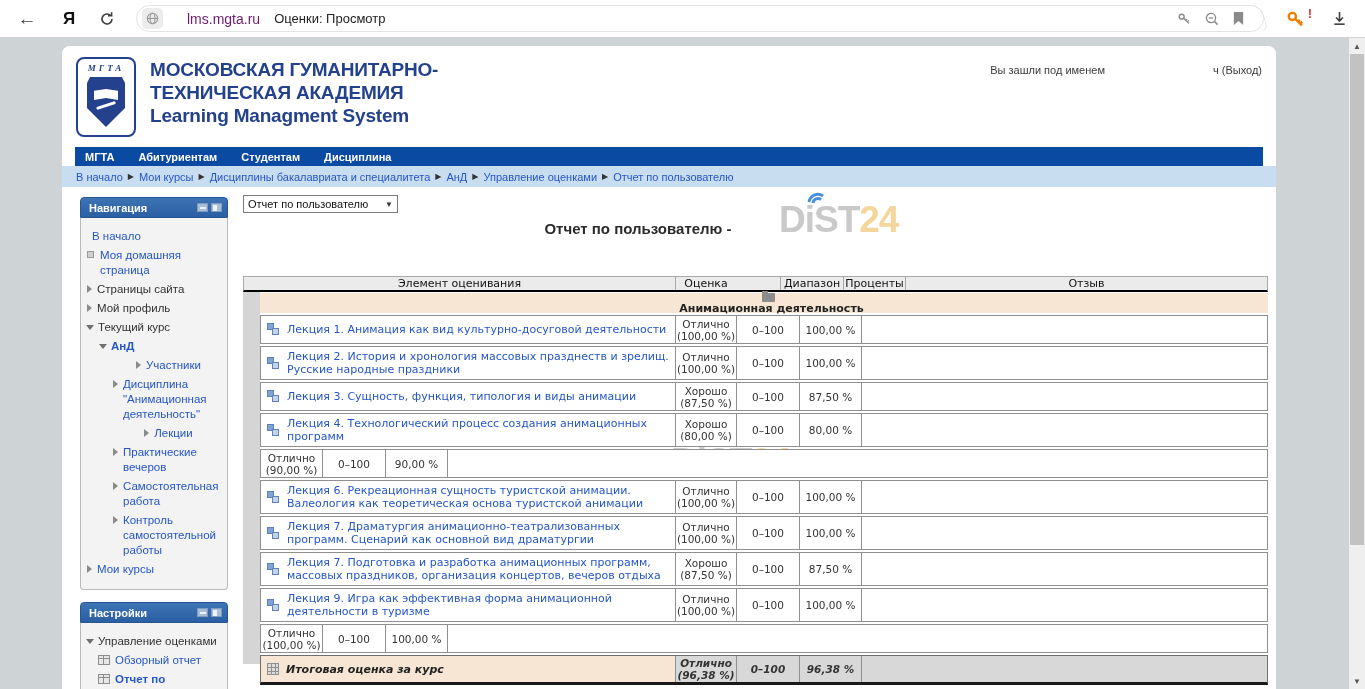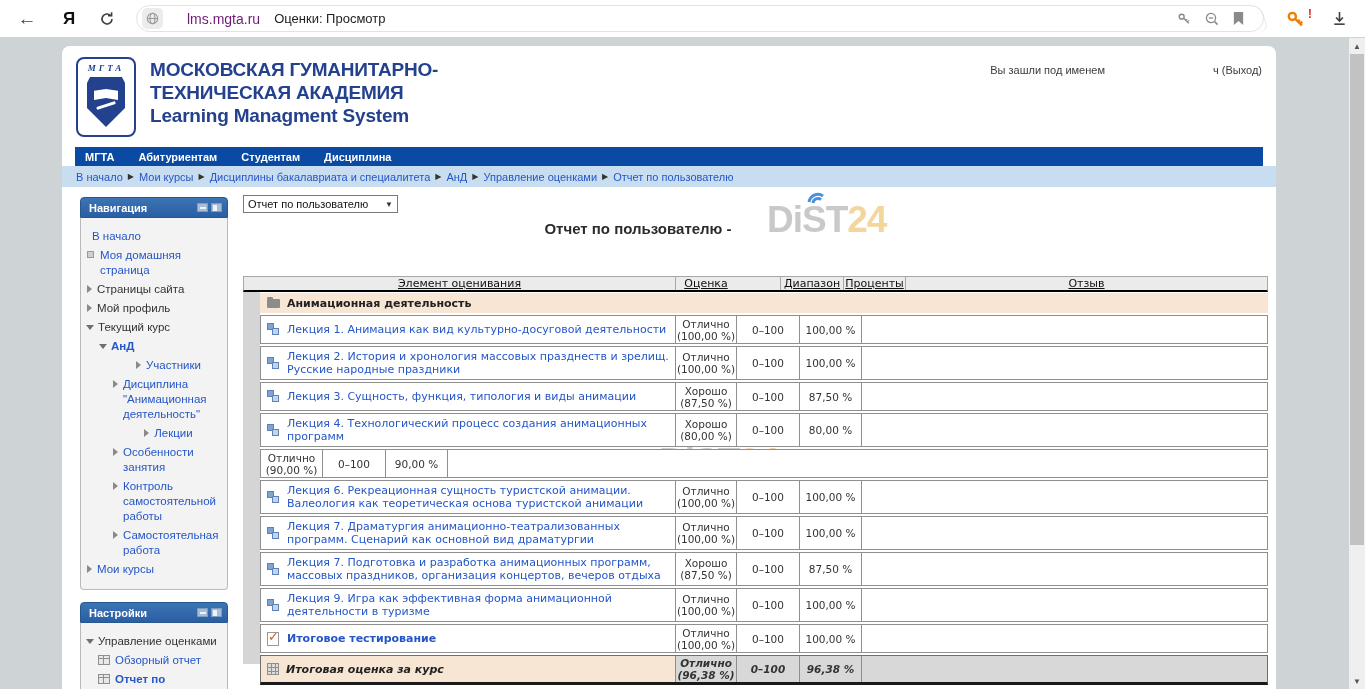--- a/index.html
+++ b/index.html
@@ -97,33 +97,33 @@
   .report-select { position:absolute; left:0; top:0; width:155px; height:18px; border:1px solid #7a7a7a;
     background:#fff; font-size:11px; color:#111; display:flex; align-items:center; padding:0 4px; cursor:pointer; }
   .report-select .arrow { margin-left:auto; font-size:8px; color:#333; }
   .page-title { position:absolute; left:0; top:25px; width:790px; text-align:center;
     font-size:15px; font-weight:bold; color:#2b2b2b; }
 
   .watermark { position:absolute; font-weight:bold; font-size:37px; letter-spacing:-1px;
     font-family:"Liberation Sans", sans-serif; pointer-events:none; }
   .wm1 { left:524px; top:4px; }
   .wm2 { left:416px; top:246px; mix-blend-mode:multiply; opacity:0.95; }
-  .wm-gray { color:#c9c9c9; } .wm-num { color:#f2d69b; }
+  .wm-gray { color:#c9c9c9;margin-left:12px; } .wm-num { color:#f2d69b; }
   .wm-arcs { position:absolute; left:34px; top:-13px; }
 
   
   .table-wrap { position:absolute; left:0; top:81px; width:1025px; font-family:"DejaVu Sans", sans-serif; }
   .indent-strip { position:absolute; left:0; top:16px; width:17px; height:372px; background:#d5d5d5; }
   .t-header { display:flex; height:16px; background:#ebebeb; border:1px solid #a8a8a8;
     border-bottom:2px solid #000; font-size:11px; color:#111; }
-  .th { display:flex; align-items:center; justify-content:center; height:100%;text-decoration:underline; }
+  .th { display:flex; align-items:center; justify-content:center; height:100%; }
   .th + .th { border-left:1px solid #a8a8a8; }
   .th.c1 { width:431px; } .th.c2 { width:61px; } .th.c3 { width:63px;margin-left:44px; } .th.c4 { width:62px; } .th.c5 { flex:1; }
   .t-cat { margin-left:17px; margin-top:1px; height:20px; background:#f6e6d3; display:flex;
-    align-items:center; padding-left:7px; font-size:11px; font-weight:bold; color:#222; }
+    align-items:center; padding-left:15px; font-size:11px; font-weight:bold; color:#222;flex-direction:column; }
   .folder-ic { width:13px; height:9px; background:#8c8c8c; border-radius:1px; position:relative;
     margin-right:7px; flex:none; }
   .folder-ic::before { content:""; position:absolute; left:0; top:-2px; width:6px; height:2px;
     background:#8c8c8c; border-radius:1px 1px 0 0; }
   .t-row { margin-left:17px; margin-top:2px; display:flex; border:1px solid #8f8f8f; background:#fff; min-height:29px; }
   .cell { display:flex; }
   .cell + .cell { border-left:1px solid #8f8f8f; }
   .cn { width:414px; padding:3px 6px 3px 6px; align-items:center; font-size:11px; line-height:13px; }
   .cg { width:61px; } .cr { width:63px; } .cp { width:62px; } .cf { flex:1; }
   .cg,.cr,.cp { flex-direction:column; align-items:center; justify-content:center;
@@ -295,29 +295,29 @@
           <div class="si link ind2">
               <span class="ar"></span>
               <span class="lab">Дисциплина "Анимационная деятельность"</span>
             </div>
           <div class="si link ind2">
               <span class="ar"></span>
               <span class="lab">Лекции</span>
             </div>
           <div class="si link ind2">
               <span class="ar"></span>
-              <span class="lab">Особенности занятия</span>
+              <span class="lab">Практические вечеров</span>
             </div>
           <div class="si link ind2">
               <span class="ar"></span>
+              <span class="lab">Самостоятельная работа</span>
+            </div>
+          <div class="si link ind2">
+              <span class="ar"></span>
               <span class="lab">Контроль самостоятельной работы</span>
-            </div>
-          <div class="si link ind2">
-              <span class="ar"></span>
-              <span class="lab">Самостоятельная работа</span>
             </div>
           <div class="si link">
               <span class="ar"></span>
               <span class="lab">Мои курсы</span>
             </div>
         </div>
       </div>
 
       <div class="blk">
         <div class="blk-head">
@@ -521,24 +521,20 @@
           <div class="cell cg">
               <span>Отлично</span>
               <span>(100,00 %)</span>
             </div>
           <div class="cell cr">0–100</div>
           <div class="cell cp">100,00 %</div>
           <div class="cell cf"></div>
         </div>
 
         <div class="t-row">
-          <div class="cell cn">
-              <span class="quiz-ic"></span>
-              <span class="lnk quizname">Итоговое тестирование</span>
-            </div>
           <div class="cell cg">
               <span>Отлично</span>
               <span>(100,00 %)</span>
             </div>
           <div class="cell cr">0–100</div>
           <div class="cell cp">100,00 %</div>
           <div class="cell cf"></div>
         </div>
 
         <div class="t-total">

